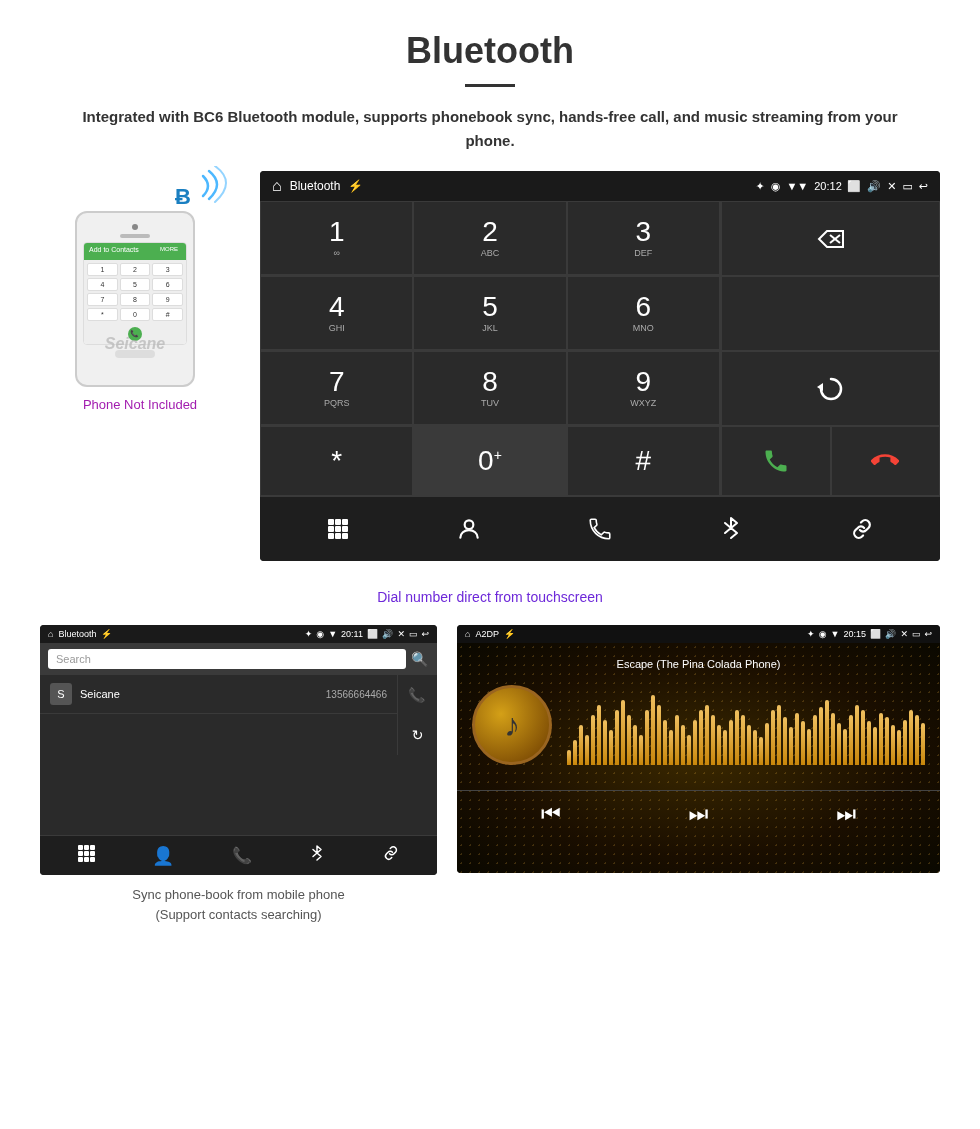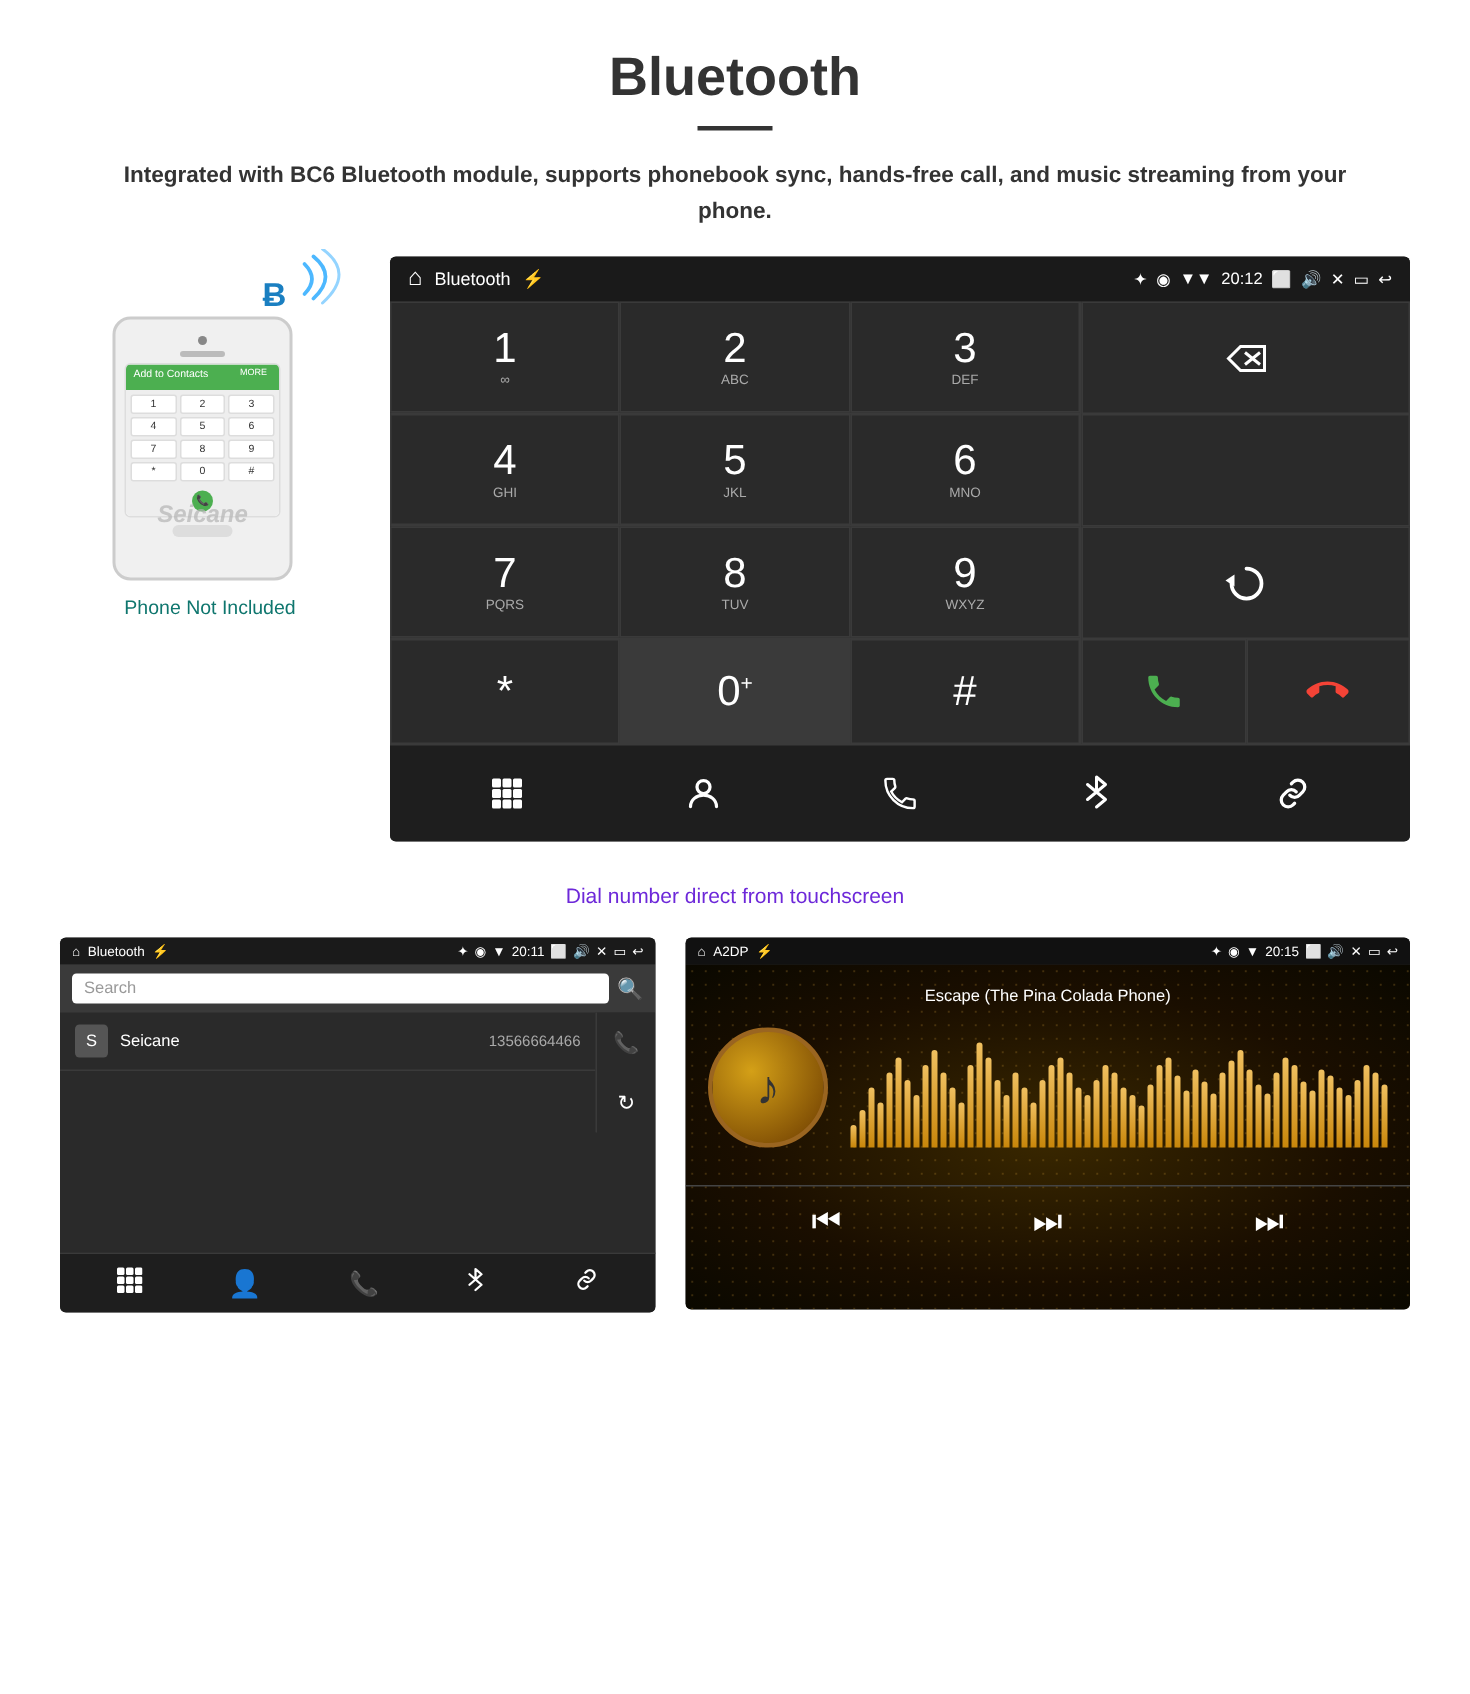--- a/index.html
+++ b/index.html
@@ -145,21 +145,21 @@
 
     .phone-camera {
       width: 6px;
       height: 6px;
       background: #888;
       border-radius: 50%;
       margin: 3px auto;
     }
 
     .phone-label {
-      color: #0f766e;
+      color: #a21caf;
       font-size: 13px;
       text-align: center;
       margin-top: 10px;
     }
 
     
     .seicane-watermark {
       position: absolute;
       bottom: 10px;
       left: 50%;
@@ -668,20 +668,24 @@
             <path d="M7,2 L11,5.5 L7,9 L7,2 Z M7,9 L11,12.5 L7,16 M7,9 L3,5.5 M7,9 L3,12.5" fill="none" stroke="white" stroke-width="1.5" stroke-linecap="round" stroke-linejoin="round"></path>
           </svg>
         </div>
         <div class="pb-toolbar-btn">
           <svg width="18" height="18" viewBox="0 0 24 24">
             <path d="M10,13 A4,4 0 0,0 16,13 L18,11 A4,4 0 0,0 12,5 L11,6" fill="none" stroke="white" stroke-width="2" stroke-linecap="round"></path>
             <path d="M14,11 A4,4 0 0,0 8,11 L6,13 A4,4 0 0,0 12,19 L13,18" fill="none" stroke="white" stroke-width="2" stroke-linecap="round"></path>
           </svg>
         </div>
       </div>
+    </div>
+    <div class="screenshot-caption">
+      <span>Sync phone-book from mobile phone</span><br>
+      <span>(Support contacts searching)</span>
     </div>
   </div>
 
   <div class="screenshot-item">
     <div class="screenshot-display">
 
       <div class="music-status-bar">
         <div style="display:flex;align-items:center;gap:5px;">
           <span>⌂</span>
           <span>A2DP</span>

